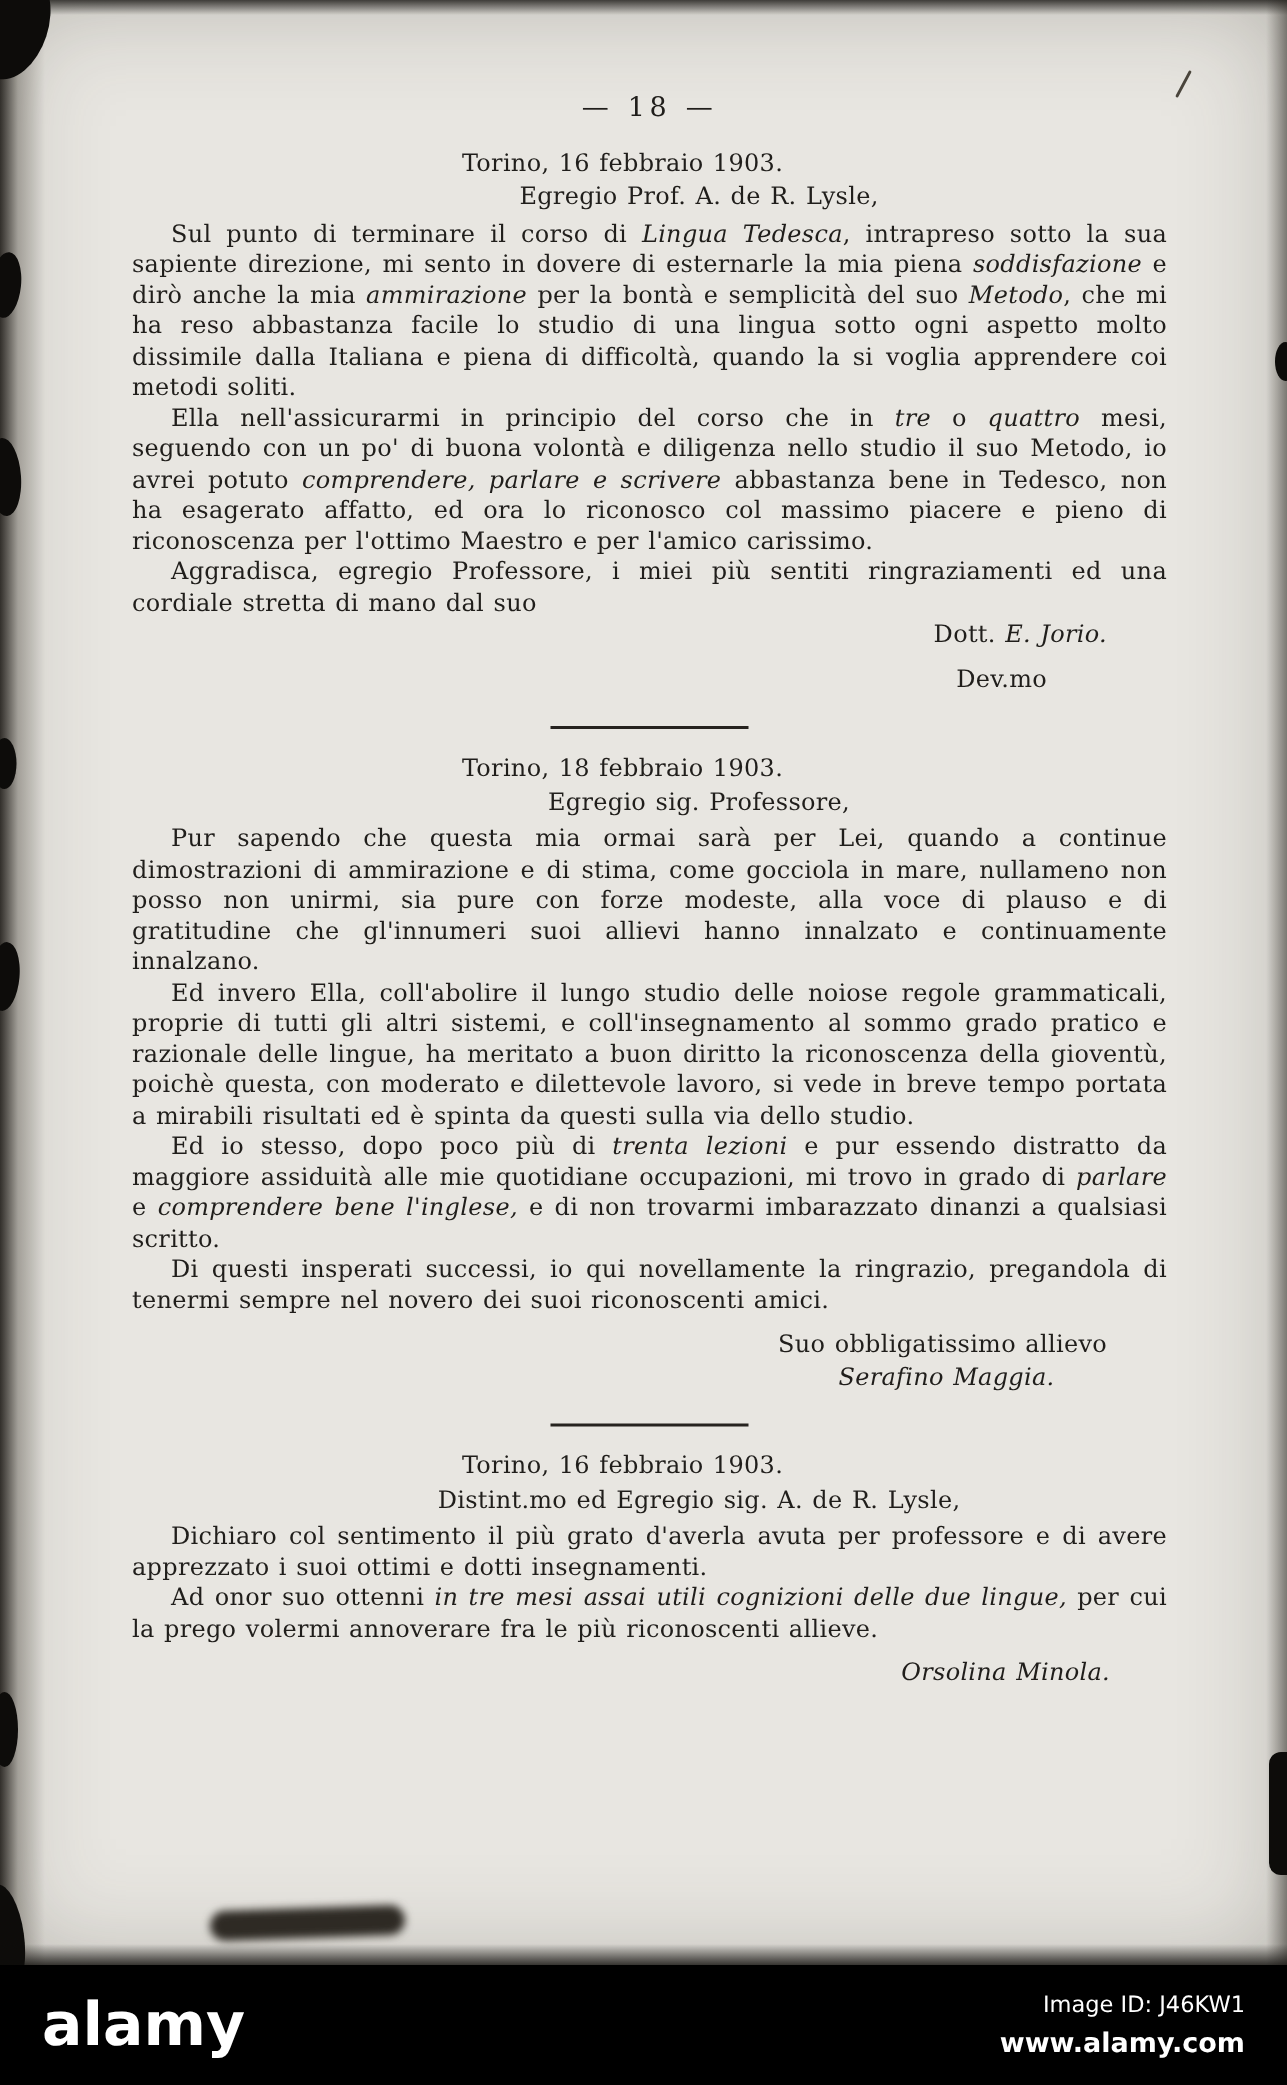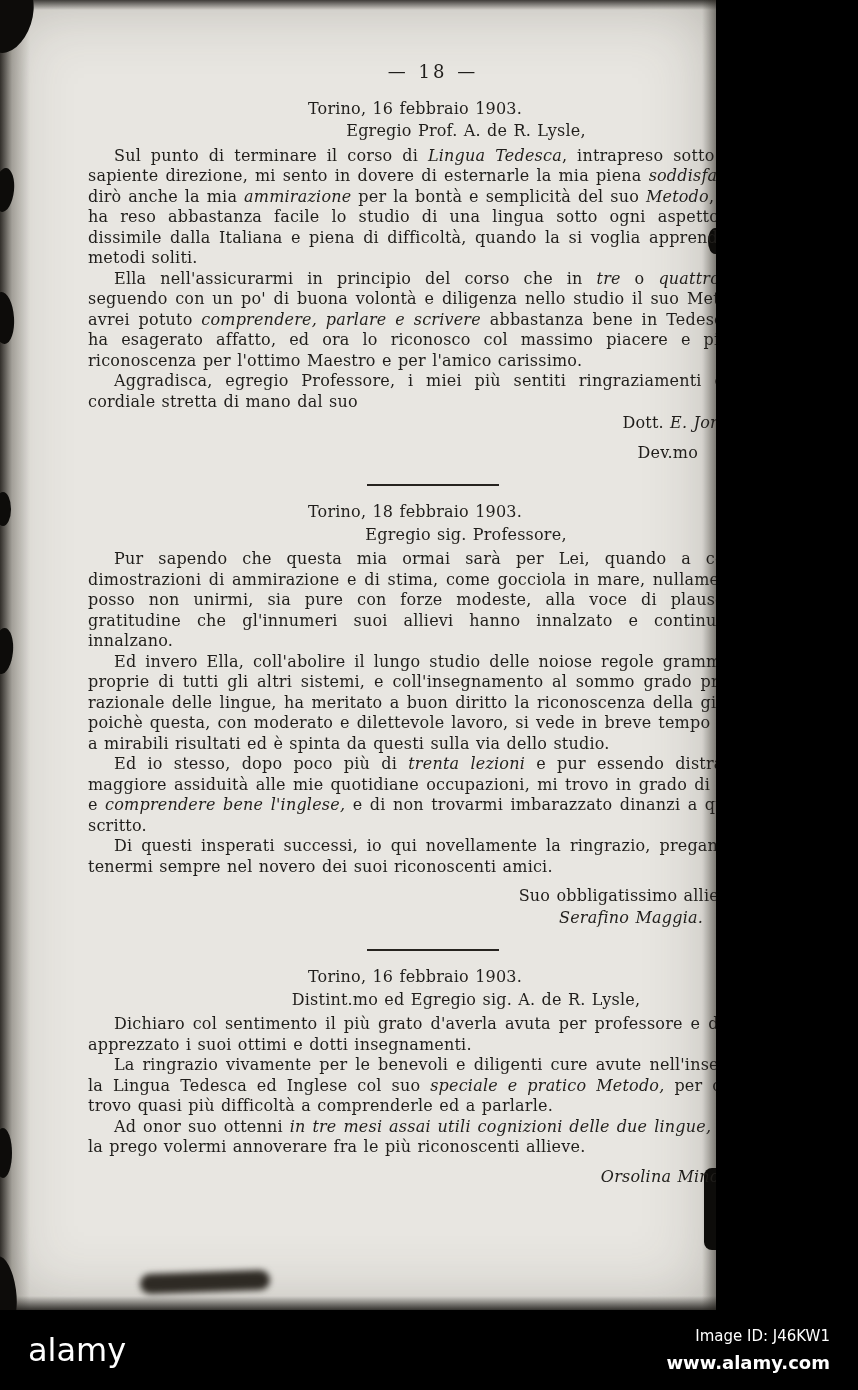--- a/index.html
+++ b/index.html
@@ -2,21 +2,21 @@
 <html><head>
 <meta charset="utf-8">
 <style>
   html,body{margin:0;padding:0;}
   body{
     width:858px;height:1390px;background:#000;
     font-family:"DejaVu Serif","Liberation Serif",serif;
   }
   
   .photo{
-    position:relative;width:716px;height:1310px;
+    position:relative;width:858px;height:1310px;
     background:#e8e6e1;
     overflow:hidden;
     box-shadow:inset 0 0 70px rgba(60,55,45,0.30), inset 0 0 10px rgba(0,0,0,0.15);
   }
   .edge-left{
     position:absolute;left:0;top:0;width:30px;height:100%;
     background:linear-gradient(to right, rgba(25,22,18,0.85), rgba(70,65,55,0.35) 40%, rgba(0,0,0,0));
   }
   .edge-top{
     position:absolute;left:0;top:0;width:100%;height:10px;
@@ -60,21 +60,21 @@
   .pr75{padding-right:75px;}
   .pr38{padding-right:38px;}
   .divider{width:132px;height:0;border-top:2px solid #26231f;margin:20px auto 14px auto;}
   
   .alamy-bar{
     position:relative;width:858px;height:80px;background:#000;
     display:flex;align-items:center;justify-content:space-between;
     padding:0 28px;box-sizing:border-box;
     font-family:"DejaVu Sans","Liberation Sans",sans-serif;color:#fff;
   }
-  .alamy-logo{font-size:32px;font-weight:normal;letter-spacing:0px;line-height:1;}
+  .alamy-logo{font-size:40px;font-weight:bold;letter-spacing:0px;line-height:1;}
   .alamy-right{text-align:right;}
   .image-id{font-size:15px;margin-bottom:7px;}
   .alamy-url{font-size:18px;font-weight:bold;}
 </style>
 </head>
 <body>
 
 <div class="photo">
   <div class="edge-left"></div>
   <div class="edge-top"></div>
@@ -117,21 +117,20 @@
       <div class="closing c-top pr40"><span>Suo obbligatissimo allievo</span></div>
       <div class="closing pr75"><span style="font-style: italic;">Serafino Maggia.</span></div>
     </section>
 
     <div class="divider"></div>
 
     <section class="letter">
       <div class="date">Torino, 16 febbraio 1903.</div>
       <div class="salutation">Distint.mo ed Egregio sig. A. de R. Lysle,</div>
       <p class="body"><span>Dichiaro col sentimento il più grato d'averla avuta per professore e di avere apprezzato i suoi ottimi e dotti insegnamenti.</span></p>
-      <p class="body"><span>La ringrazio vivamente per le benevoli e diligenti cure avute nell'insegnarmi la Lingua Tedesca ed Inglese col suo </span><span style="font-style: italic;">speciale e pratico Metodo,</span><span> per cui non trovo quasi più difficoltà a comprenderle ed a parlarle.</span></p>
       <p class="body"><span>Ad onor suo ottenni </span><span style="font-style: italic;">in tre mesi assai utili cognizioni delle due lingue,</span><span> per cui la prego volermi annoverare fra le più riconoscenti allieve.</span></p>
       <div class="closing c-top pr38"><span style="font-style: italic;">Orsolina Minola.</span></div>
     </section>
   </div>
 </div>
 
 <div class="alamy-bar">
   <div class="alamy-logo">alamy</div>
   <div class="alamy-right">
     <div class="image-id">Image ID: J46KW1</div>

